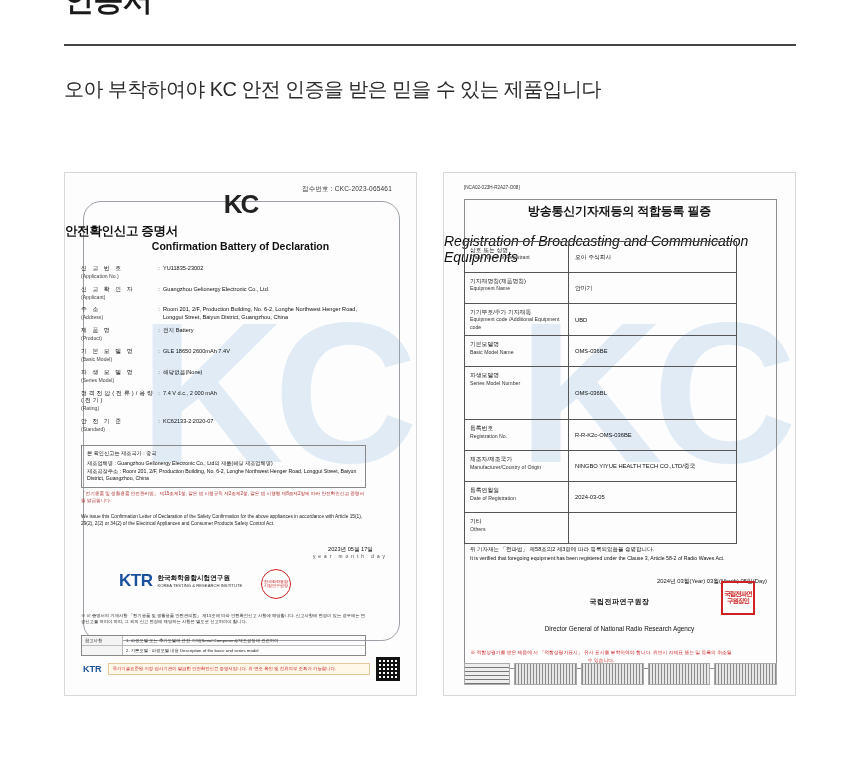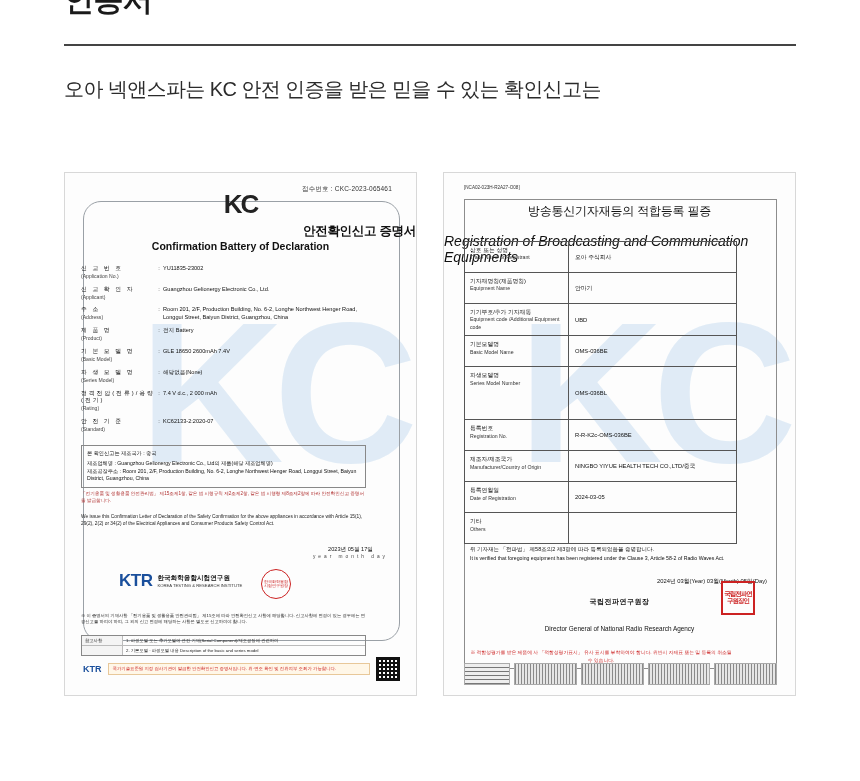--- a/index.html
+++ b/index.html
@@ -109,21 +109,21 @@
     top: 16px;
     font-size: 26px;
     font-weight: 700;
     color: #222;
     letter-spacing: -2px;
   }
   .cert-title-ko {
     position: absolute;
     left: 0; right: 0;
     top: 50px;
-    text-align: right;
+    text-align: left;
     font-size: 12.5px;
     font-weight: 700;
     color: #111;
     letter-spacing: -0.3px;
   }
   .cert-title-en {
     position: absolute;
     left: 0; right: 0;
     top: 67px;
     text-align: center;
@@ -339,21 +339,21 @@
     top: 12px;
     font-size: 4.6px;
     color: #333;
   }
   .rad-title-ko {
     position: absolute;
     left: 0; right: 0;
     top: 30px;
     text-align: center;
     font-size: 12px;
-    font-weight: 400;
+    font-weight: 700;
     color: #111;
     letter-spacing: -0.2px;
   }
   .rad-title-en {
     position: absolute;
     left: 0; right: 0;
     top: 60px;
     font-size: 14px;
     font-style: italic;
     color: #111;
@@ -477,21 +477,21 @@
       repeating-linear-gradient(0deg, #777 0 1px, #eee 1px 4px);
   }
 </style>
 </head>
 <body>
 
 <div class="page">
 
   <div class="page-title">인증서</div>
   <div class="title-rule"></div>
-  <div class="subtitle">오아 넥앤스파는 KC 안전 인증을 받은 믿을 수 있는 확인신고는</div>
+  <div class="subtitle">오아 부착하여야 KC 안전 인증을 받은 믿을 수 있는 제품입니다</div>
 
   <div class="certs">
 
     <div class="cert-card">
       <div class="kc-watermark">KC</div>
 
       <div class="ktr-inner"></div>
 
       <div class="doc-no">접수번호 : CKC-2023-065461</div>
       <div class="kc-logo-small">KC</div>

